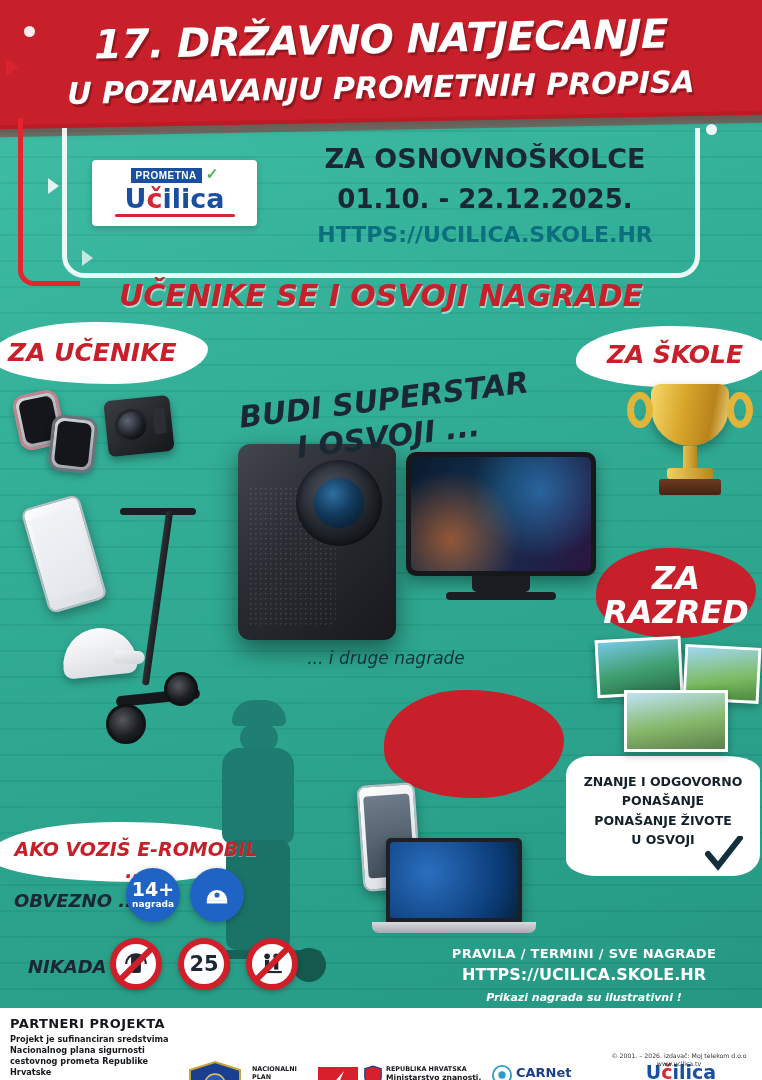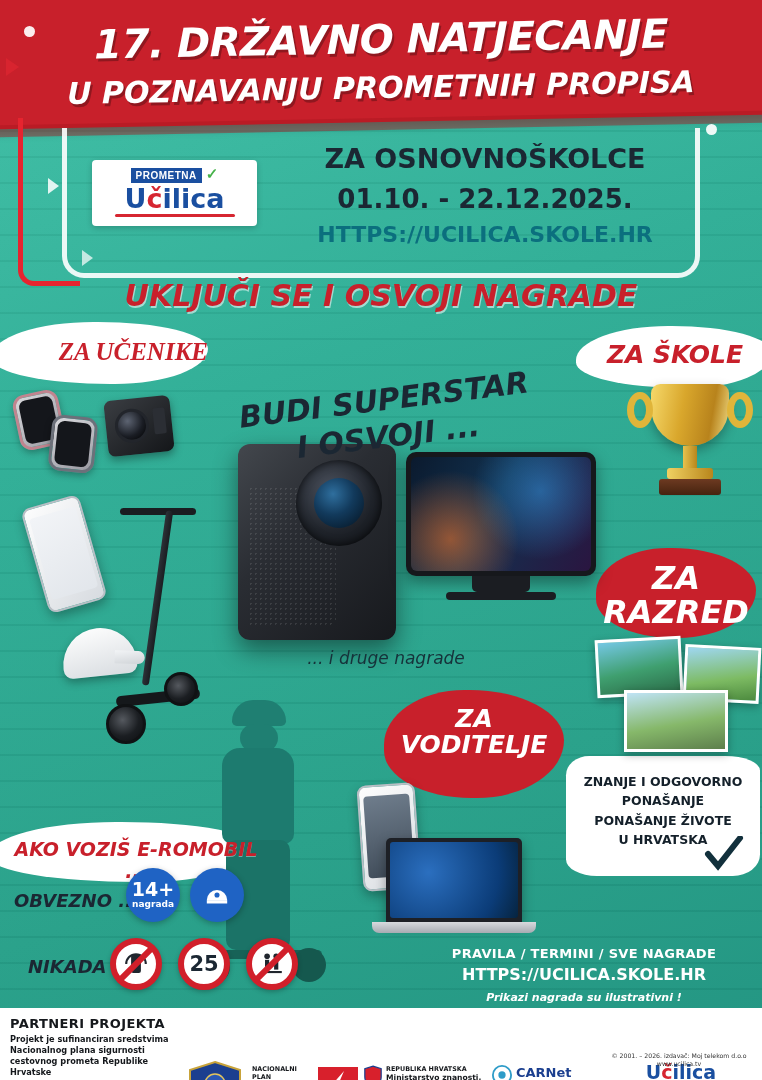--- a/index.html
+++ b/index.html
@@ -358,34 +358,33 @@
     <div class="logo-word">
       <span>U</span><span class="red">č</span><span>ilica</span>
     </div>
     <div class="logo-underline"></div>
   </div>
 
   <div class="hdr-line1">ZA OSNOVNOŠKOLCE</div>
   <div class="hdr-line2">01.10. - 22.12.2025.</div>
   <div class="hdr-url">HTTPS://UCILICA.SKOLE.HR</div>
 
-  <div class="slogan">UKLJUČI SE I OSVOJI NAGRADE</div>
+  <div class="slogan">UČENIKE SE I OSVOJI NAGRADE</div>
 
   <div class="splash w" style="left:-8px; top:322px; width:216px; height:62px;"></div>
   <div class="splash w" style="left:576px; top:326px; width:196px; height:62px;"></div>
   <div class="splash red" style="left:596px; top:548px; width:160px; height:90px;"></div>
   <div class="splash red" style="left:384px; top:690px; width:180px; height:108px;"></div>
   <div class="splash w" style="left:-10px; top:822px; width:268px; height:60px;"></div>
   <div class="splash w" style="left:566px; top:756px; width:194px; height:120px; border-radius:12% 18% 14% 16%/16% 12% 18% 14%;"></div>
   <div class="splash w" style="left:228px; top:370px; width:300px; height:86px; opacity:.0;"></div>
 
-  <div class="label-red" style="left:8px; top:338px; width:200px; text-align:right; font-size:25px;font-family:Liberation Serif, serif;">ZA UČENIKE</div>
+  <div class="label-red" style="left:8px; top:338px; width:200px; text-align:left; font-size:25px;">ZA UČENIKE</div>
   <div class="label-red" style="left:586px; top:340px; width:178px; text-align:center; font-size:25px;">ZA ŠKOLE</div>
   <div class="label-white" style="left:600px; top:562px; width:152px; text-align:center; font-size:32px; line-height:1.05;">ZA RAZRED</div>
-  <div class="label-white" style="left:390px; top:706px; width:168px; text-align:center; font-size:25px; line-height:1.05;">ZA VODITELJE</div>
 
   <div style="position:absolute; left:236px; top:382px; width:300px; transform:rotate(-7deg); z-index:6;">
     <div style="font-family:'DejaVu Sans',sans-serif; font-weight:bold; font-style:italic; font-size:30px; color:#1b2733; text-align:center;">BUDI SUPERSTAR</div>
     <div style="font-family:'DejaVu Sans',sans-serif; font-weight:bold; font-style:italic; font-size:30px; color:#1b2733; text-align:center; margin-top:2px;">I OSVOJI ...</div>
   </div>
   <div style="position:absolute; left:256px; top:648px; width:260px; text-align:center; font-family:'DejaVu Sans',sans-serif; font-style:italic; font-size:17px; color:#16323a; z-index:6;">... i druge nagrade</div>
 
   <div class="dev" style="left:16px; top:392px; transform:rotate(-12deg);">
     <div class="watch-body">
       <div class="watch-screen"></div>
@@ -445,21 +444,21 @@
   <div class="photo" style="left:684px; top:646px; width:76px; height:56px; transform:rotate(3deg);
        background:linear-gradient(170deg,#9fd7f2 0%,#7dbb63 60%,#4c8a3e 100%); z-index:5;"></div>
   <div class="photo" style="left:624px; top:690px; width:104px; height:62px;
        background:linear-gradient(170deg,#bfe3f6 0%,#86b86a 55%,#5d7f4c 100%); z-index:5;"></div>
 
   <div style="position:absolute; left:572px; top:772px; width:182px; text-align:center; z-index:7;
        font-family:'DejaVu Sans',sans-serif; font-weight:bold; font-size:12.5px; color:#14202a; line-height:1.55;">
     <div>ZNANJE I ODGOVORNO</div>
     <div>PONAŠANJE</div>
     <div>PONAŠANJE ŽIVOTE</div>
-    <div>U HRVATSKA</div>
+    <div>U OSVOJI</div>
   </div>
   <div style="position:absolute; left:704px; top:836px; width:40px; height:40px; z-index:8;">
     <svg viewBox="0 0 40 40" width="40" height="40">
         <path d="M4 18 L14 30 L36 2" stroke="#12303c" stroke-width="6" fill="none" stroke-linecap="round"></path>
       </svg>
   </div>
 
   <div class="rider" style="left:196px; top:700px; width:130px; height:300px;">
     <div style="position:absolute; left:36px; top:0; width:54px; height:26px; background:#1f7f72; border-radius:26px 26px 6px 6px;"></div>
     <div style="position:absolute; left:44px; top:24px; width:38px; height:28px; background:#1f7f72; border-radius:14px;"></div>

